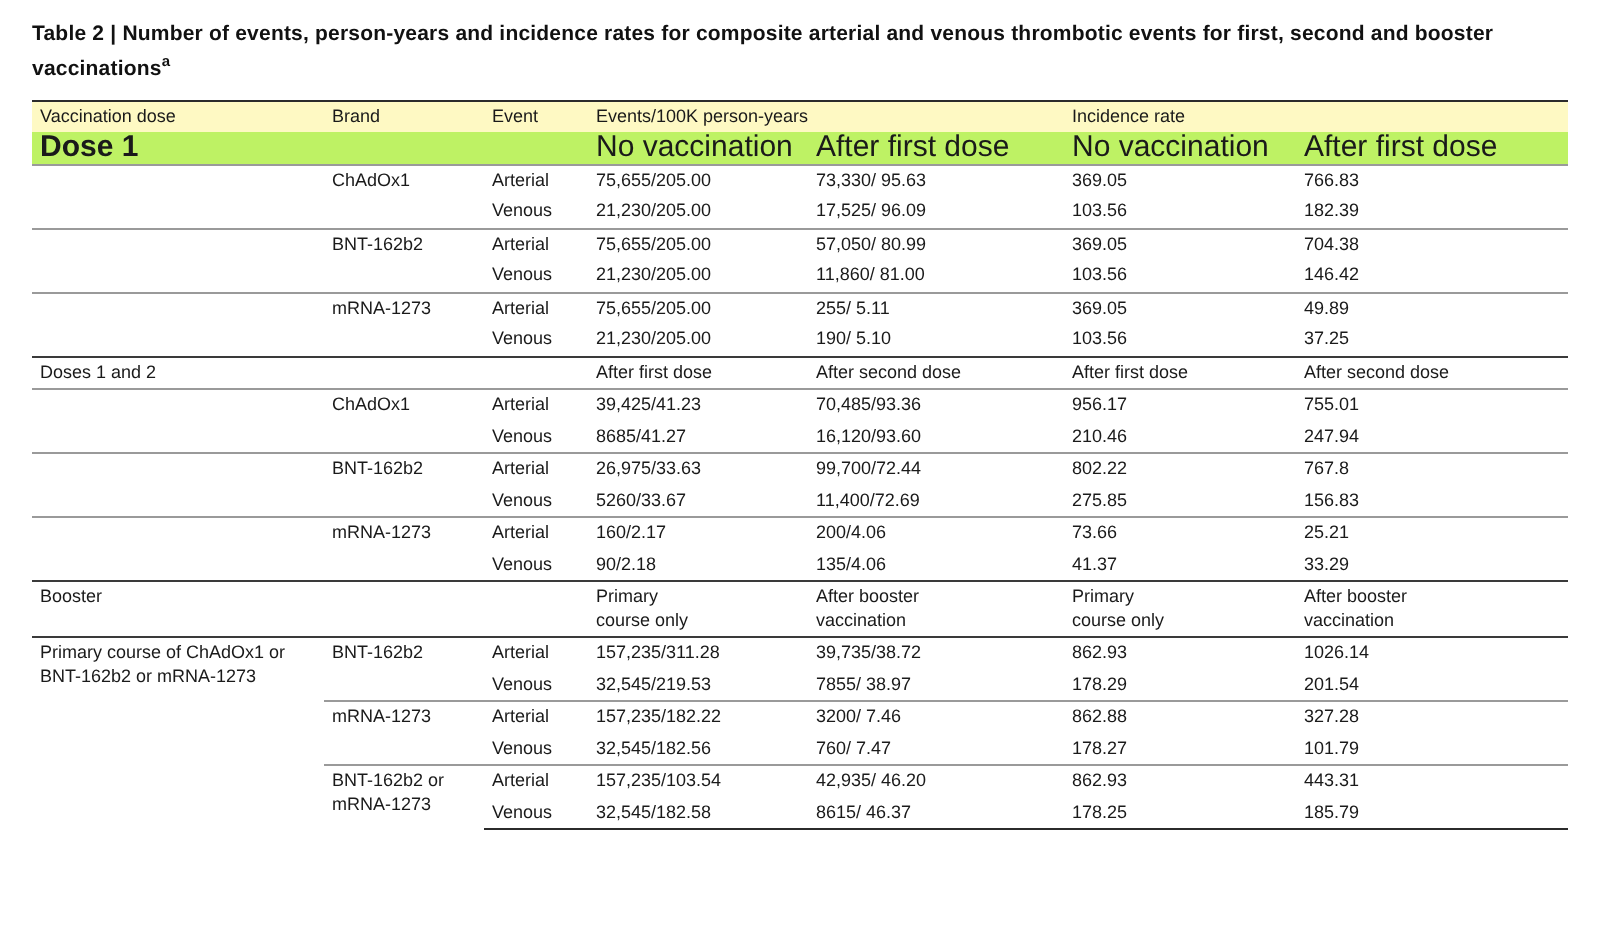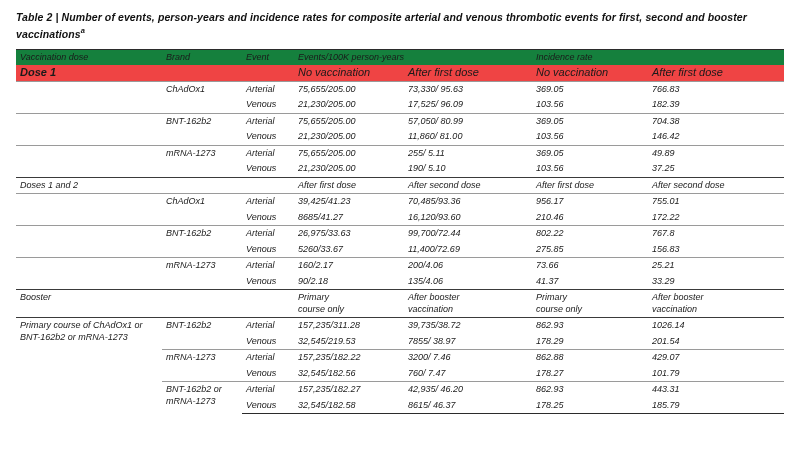--- a/index.html
+++ b/index.html
@@ -13,21 +13,20 @@
     font-family: "Liberation Sans", sans-serif;
     color: #1a1a1a;
     overflow: hidden;
   }
   .page {
     position: relative;
     width: 800px;
     height: 328px;
     box-sizing: border-box;
     padding: 10px 16px 0 16px;
-    font-style: italic;
   }
   .caption {
     font-size: 10.5px;
     line-height: 14px;
     font-weight: bold;
     color: #111;
     margin: 0 0 8px 0;
     letter-spacing: 0.1px;
   }
   .caption .sup {
@@ -41,30 +40,30 @@
     font-size: 9px;
   }
   table.tbl td, table.tbl th {
     padding: 2px 4px 2px 4px;
     vertical-align: top;
     text-align: left;
     font-weight: normal;
     line-height: 11.5px;
   }
   .hdr-row td {
-    background: #15803d;
+    background: #fef9c3;
     font-weight: bold;
     font-size: 9px;
     padding-top: 4px;
     padding-bottom: 4px;
     border-top: 1.2px solid #2b2b2b;
   }
   .sub-row td {
-    background: #ef4444;
-    font-size: 11px;
+    background: #bef264;
+    font-size: 15px;
     padding-top: 1px;
     padding-bottom: 5px;
   }
   .sub-row td.bold-left {
     font-weight: bold;
   }
   .grp-row td {
     border-top: 0.8px solid #3a3a3a;
     font-weight: bold;
   }
@@ -199,21 +198,21 @@
         <td>70,485/93.36</td>
         <td>956.17</td>
         <td>755.01</td>
       </tr>
       <tr>
         <td></td>
         <td>Venous</td>
         <td>8685/41.27</td>
         <td>16,120/93.60</td>
         <td>210.46</td>
-        <td>172.22</td>
+        <td>247.94</td>
       </tr>
 
       <tr class="brand-row">
         <td></td>
         <td class="brand-cell" rowspan="2">BNT-162b2</td>
         <td>Arterial</td>
         <td>26,975/33.63</td>
         <td>99,700/72.44</td>
         <td>802.22</td>
         <td>767.8</td>
@@ -275,34 +274,34 @@
         <td>178.29</td>
         <td>201.54</td>
       </tr>
 
       <tr class="brand-row">
         <td class="brand-cell" rowspan="2">mRNA-1273</td>
         <td>Arterial</td>
         <td>157,235/182.22</td>
         <td>3200/ 7.46</td>
         <td>862.88</td>
-        <td>429.07</td>
+        <td>327.28</td>
       </tr>
       <tr>
         <td>Venous</td>
         <td>32,545/182.56</td>
         <td>760/ 7.47</td>
         <td>178.27</td>
         <td>101.79</td>
       </tr>
 
       <tr class="brand-row">
         <td class="brand-cell" rowspan="2">BNT-162b2 or mRNA-1273</td>
         <td>Arterial</td>
-        <td>157,235/182.27</td>
+        <td>157,235/103.54</td>
         <td>42,935/ 46.20</td>
         <td>862.93</td>
         <td>443.31</td>
       </tr>
       <tr class="last-row">
         <td>Venous</td>
         <td>32,545/182.58</td>
         <td>8615/ 46.37</td>
         <td>178.25</td>
         <td>185.79</td>

